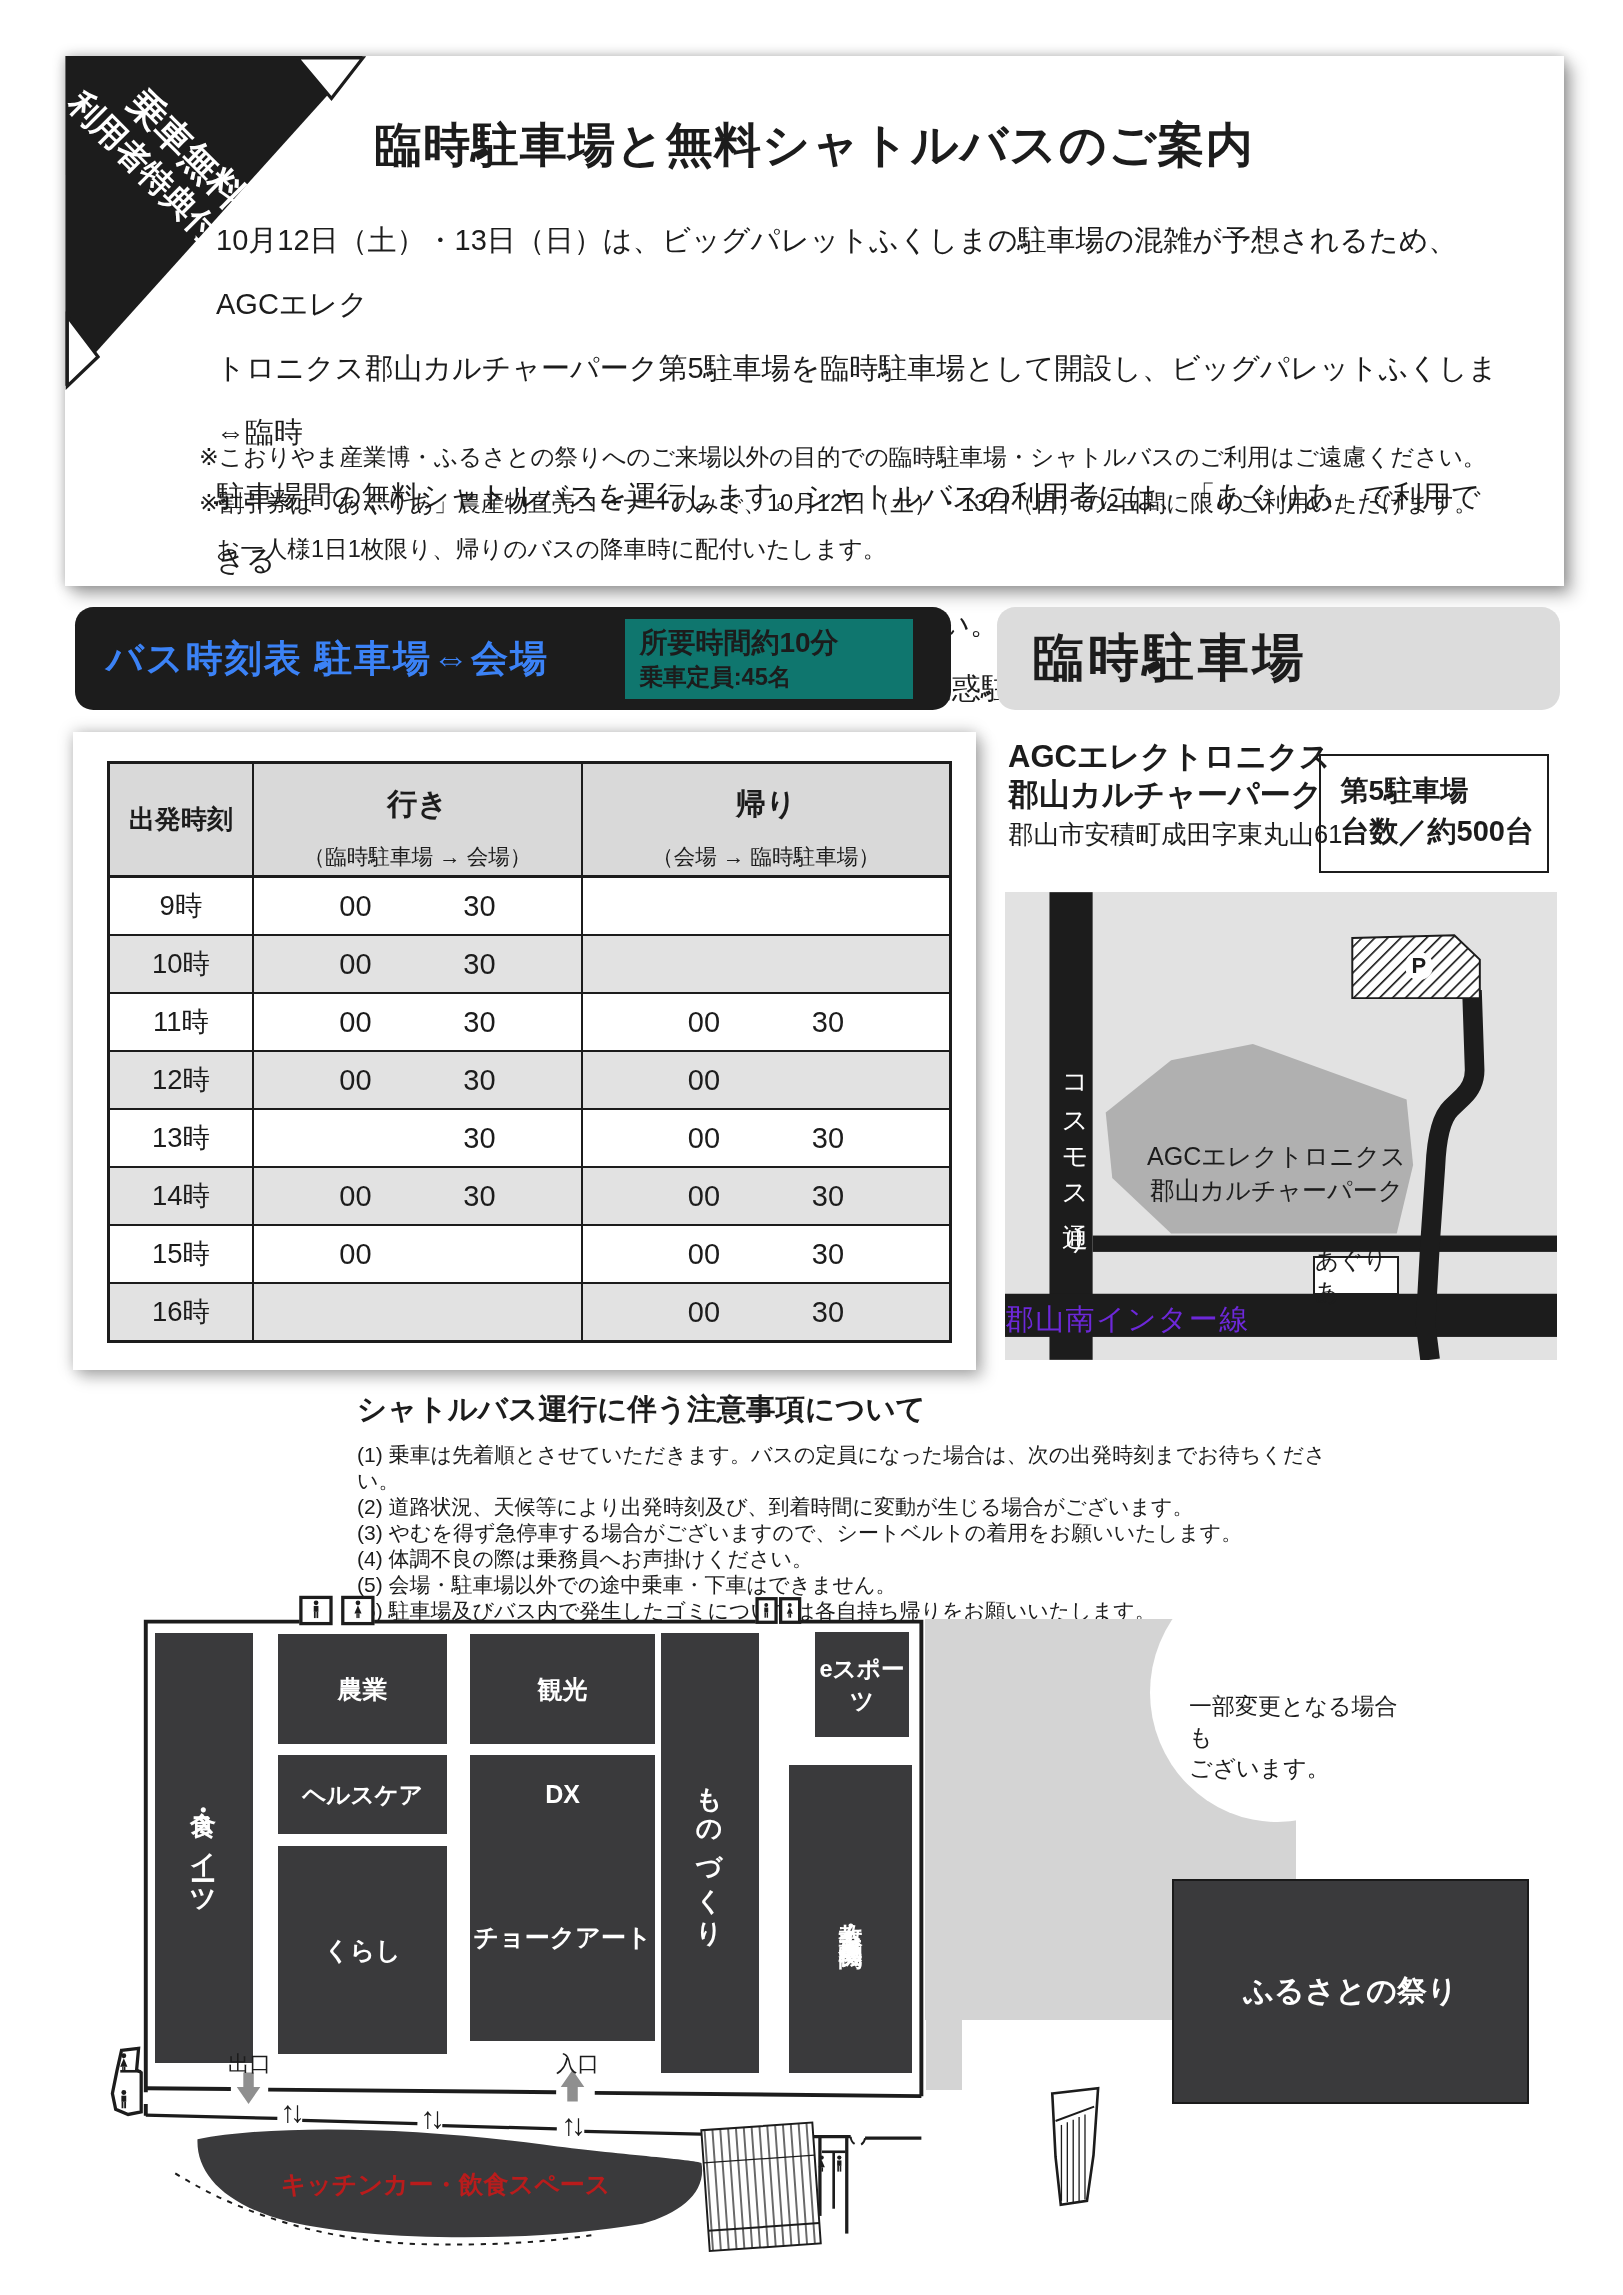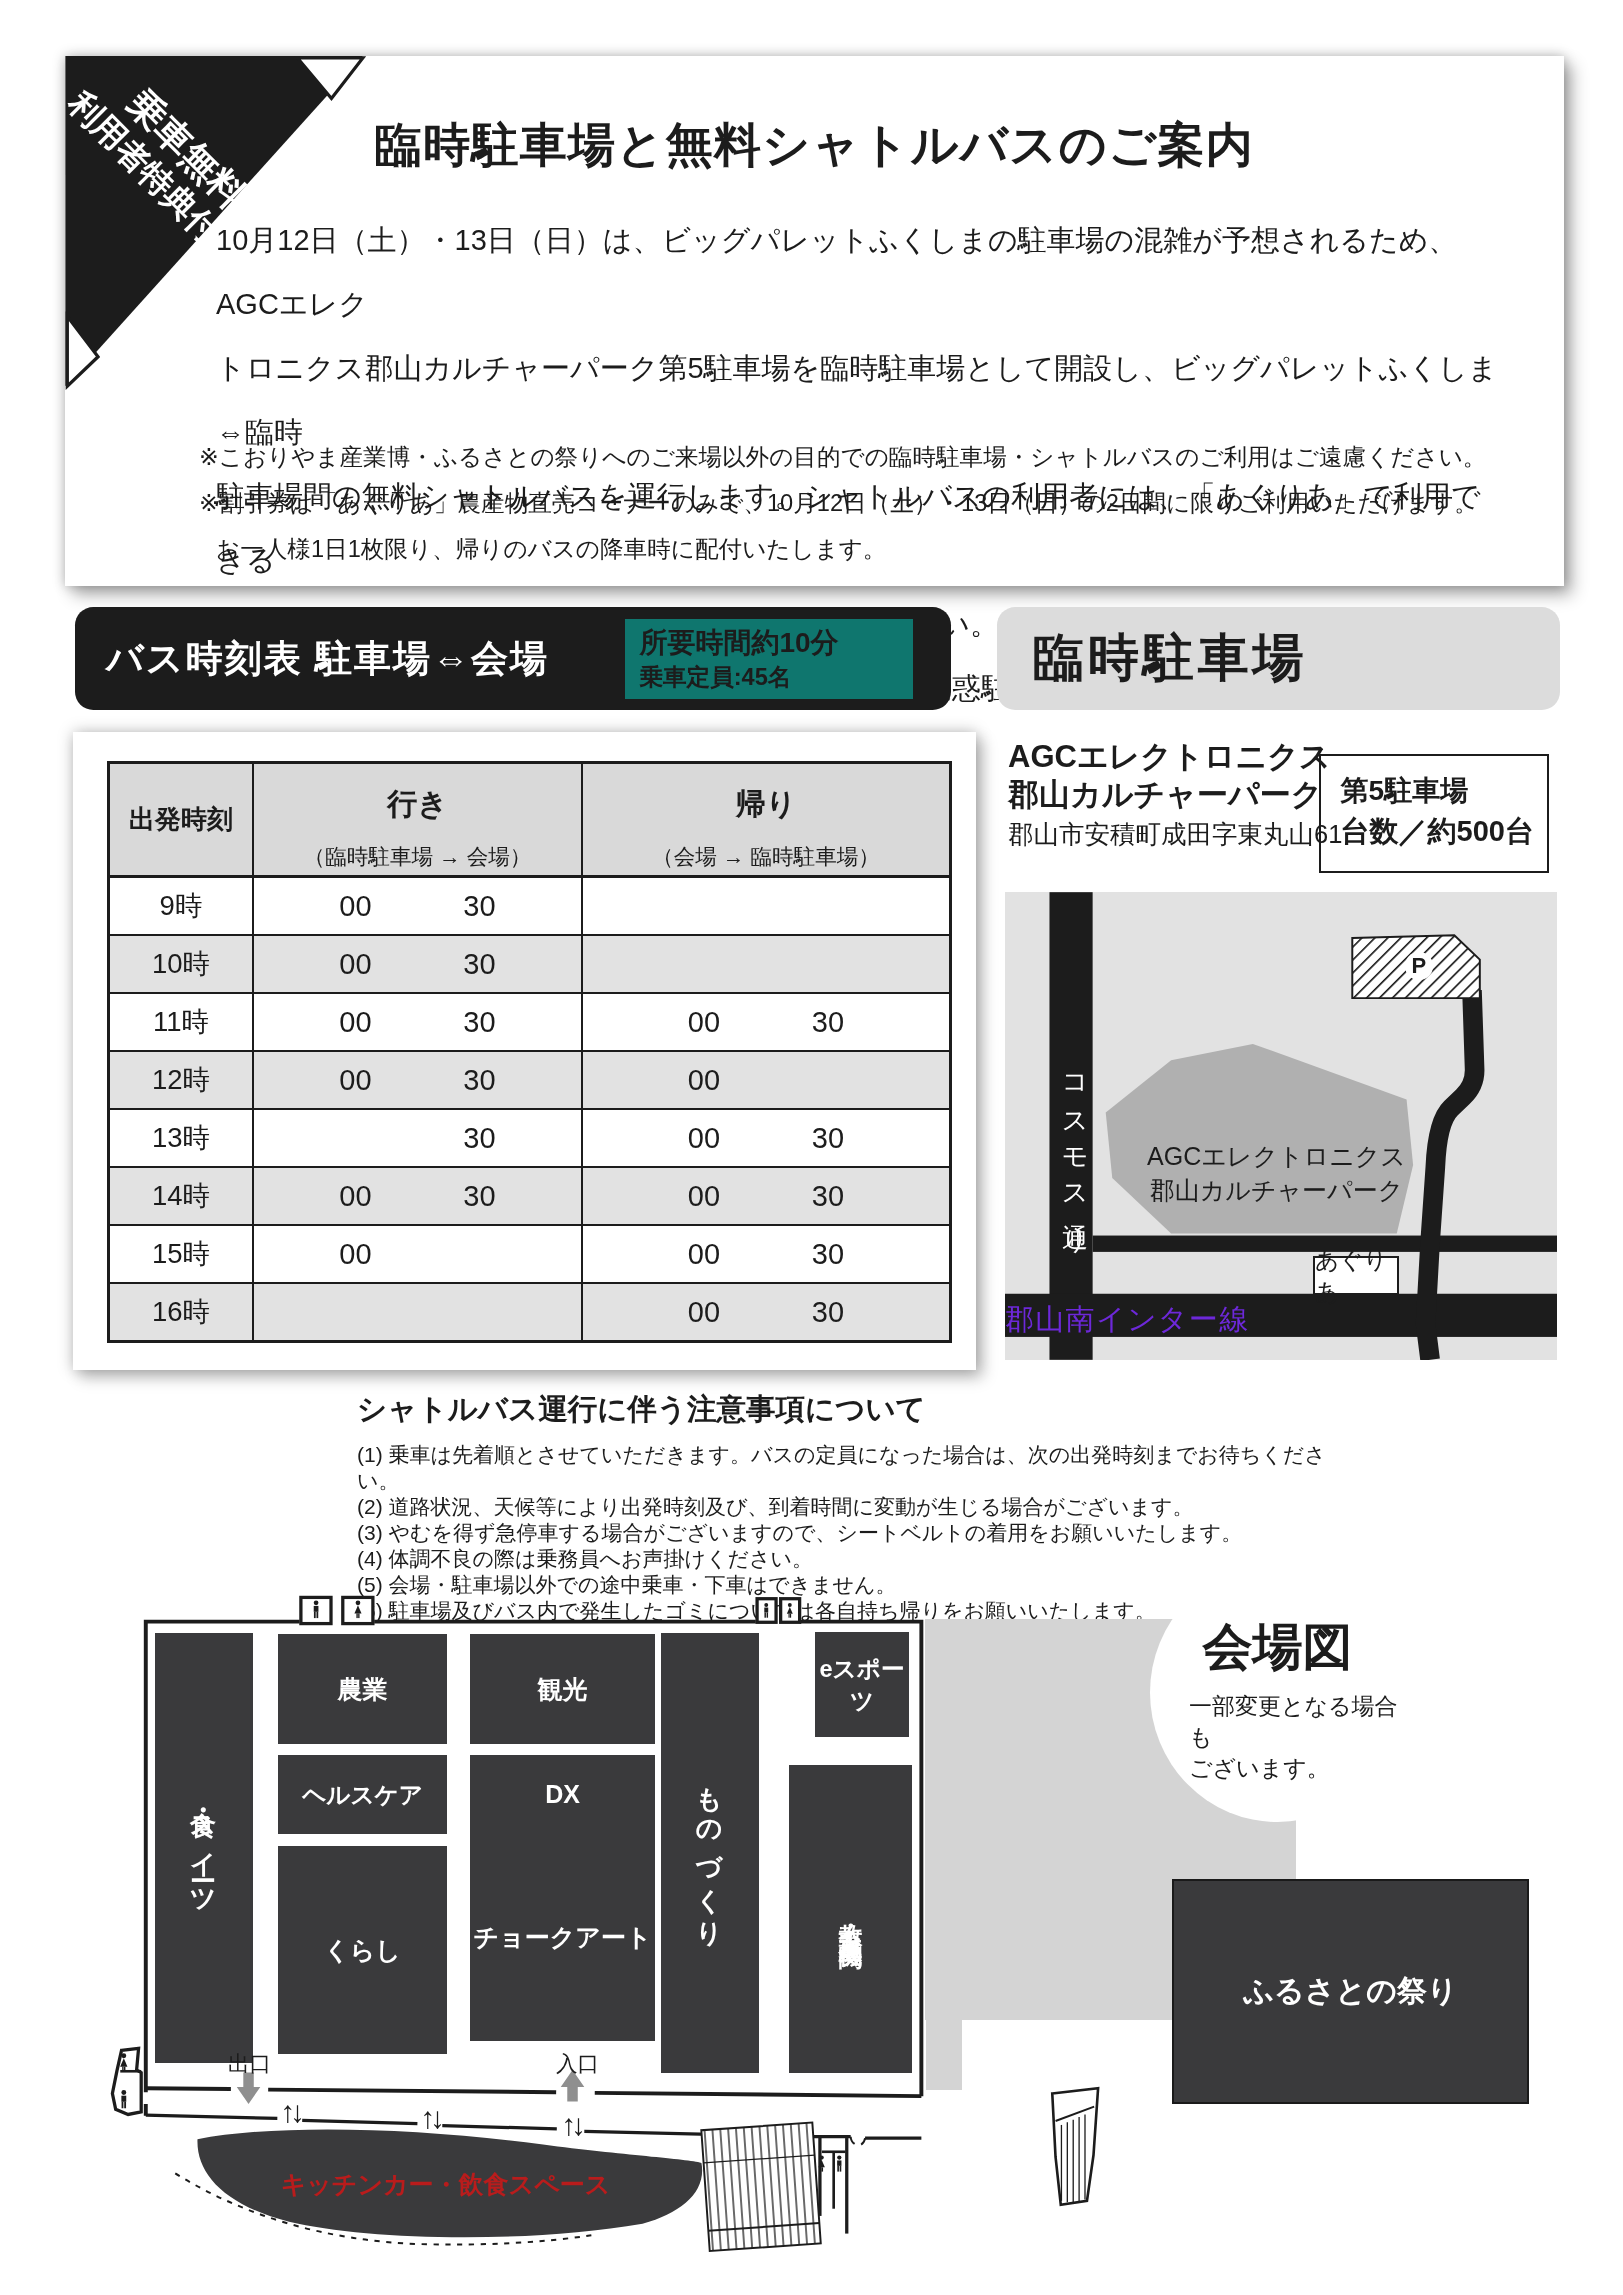--- a/index.html
+++ b/index.html
@@ -14,21 +14,21 @@
                 align-items:center;justify-content:center;transform:rotate(45deg);color:#fff;
                 font-weight:bold;text-align:center;line-height:1.22;}
   .ribbon-l1{font-size:37px;}
   .ribbon-l2{font-size:33px;}
   .main-title{left:0;top:58px;width:1499px;text-align:center;font-size:47px;font-weight:bold;letter-spacing:1.3px;}
   .body-text{left:151px;top:152px;width:1283px;font-size:29px;line-height:64px;}
   .fine-notes{left:134px;top:378px;width:1309px;font-size:23.6px;line-height:46px;}
   .fine-indent{padding-left:17px;}
   
   .bus-header{left:75px;top:607px;width:876px;height:103px;background:#1c1c1c;border-radius:18.3px;}
-  .bus-title{left:31px;top:0;height:103px;display:flex;align-items:center;color:#ffffff;
+  .bus-title{left:31px;top:0;height:103px;display:flex;align-items:center;color:#3b82f6;
              font-size:37px;font-weight:bold;letter-spacing:2px;}
   .bus-info{left:550px;top:11.8px;width:288px;height:80px;background:#0f766e;}
   .bus-info-l1{left:14.4px;top:5.2px;font-size:28px;font-weight:600;}
   .bus-info-l2{left:14.4px;top:42px;font-size:23.6px;font-weight:600;}
   .parking-header{left:997px;top:607px;width:563px;height:103px;background:#dcdcdc;border-radius:18.3px;}
   .parking-title{left:36px;top:0;height:103px;display:flex;align-items:center;
                  font-size:51px;font-weight:bold;letter-spacing:3.9px;}
   
   .table-card{left:73px;top:732px;width:903px;height:638px;background:#fff;
               box-shadow:0 0 14.4px rgba(0,0,0,.26),6.5px 7.9px 14.4px rgba(0,0,0,.22);}
@@ -426,21 +426,20 @@
   <div class="abs vblock b-chalk">チョークアート</div>
   <div class="abs vblock b-mono">
       <span class="vvert">ものづくり</span>
     </div>
   <div class="abs vblock b-esports">eスポーツ</div>
   <div class="abs vblock b-edu">
       <span class="vvert">教育・支援機関</span>
     </div>
 
   <div class="abs venue-circle">
-    <div class="abs venue-circle-title">会場図</div>
     <div class="abs venue-circle-note">
       <div>一部変更となる場合も</div>
       <div>ございます。</div>
     </div>
   </div>
 
   <div class="abs furusato">ふるさとの祭り</div>
   <div class="abs kitchen-label">キッチンカー・飲食スペース</div>
 
   <div class="abs gate-label l-exit">出口</div>

